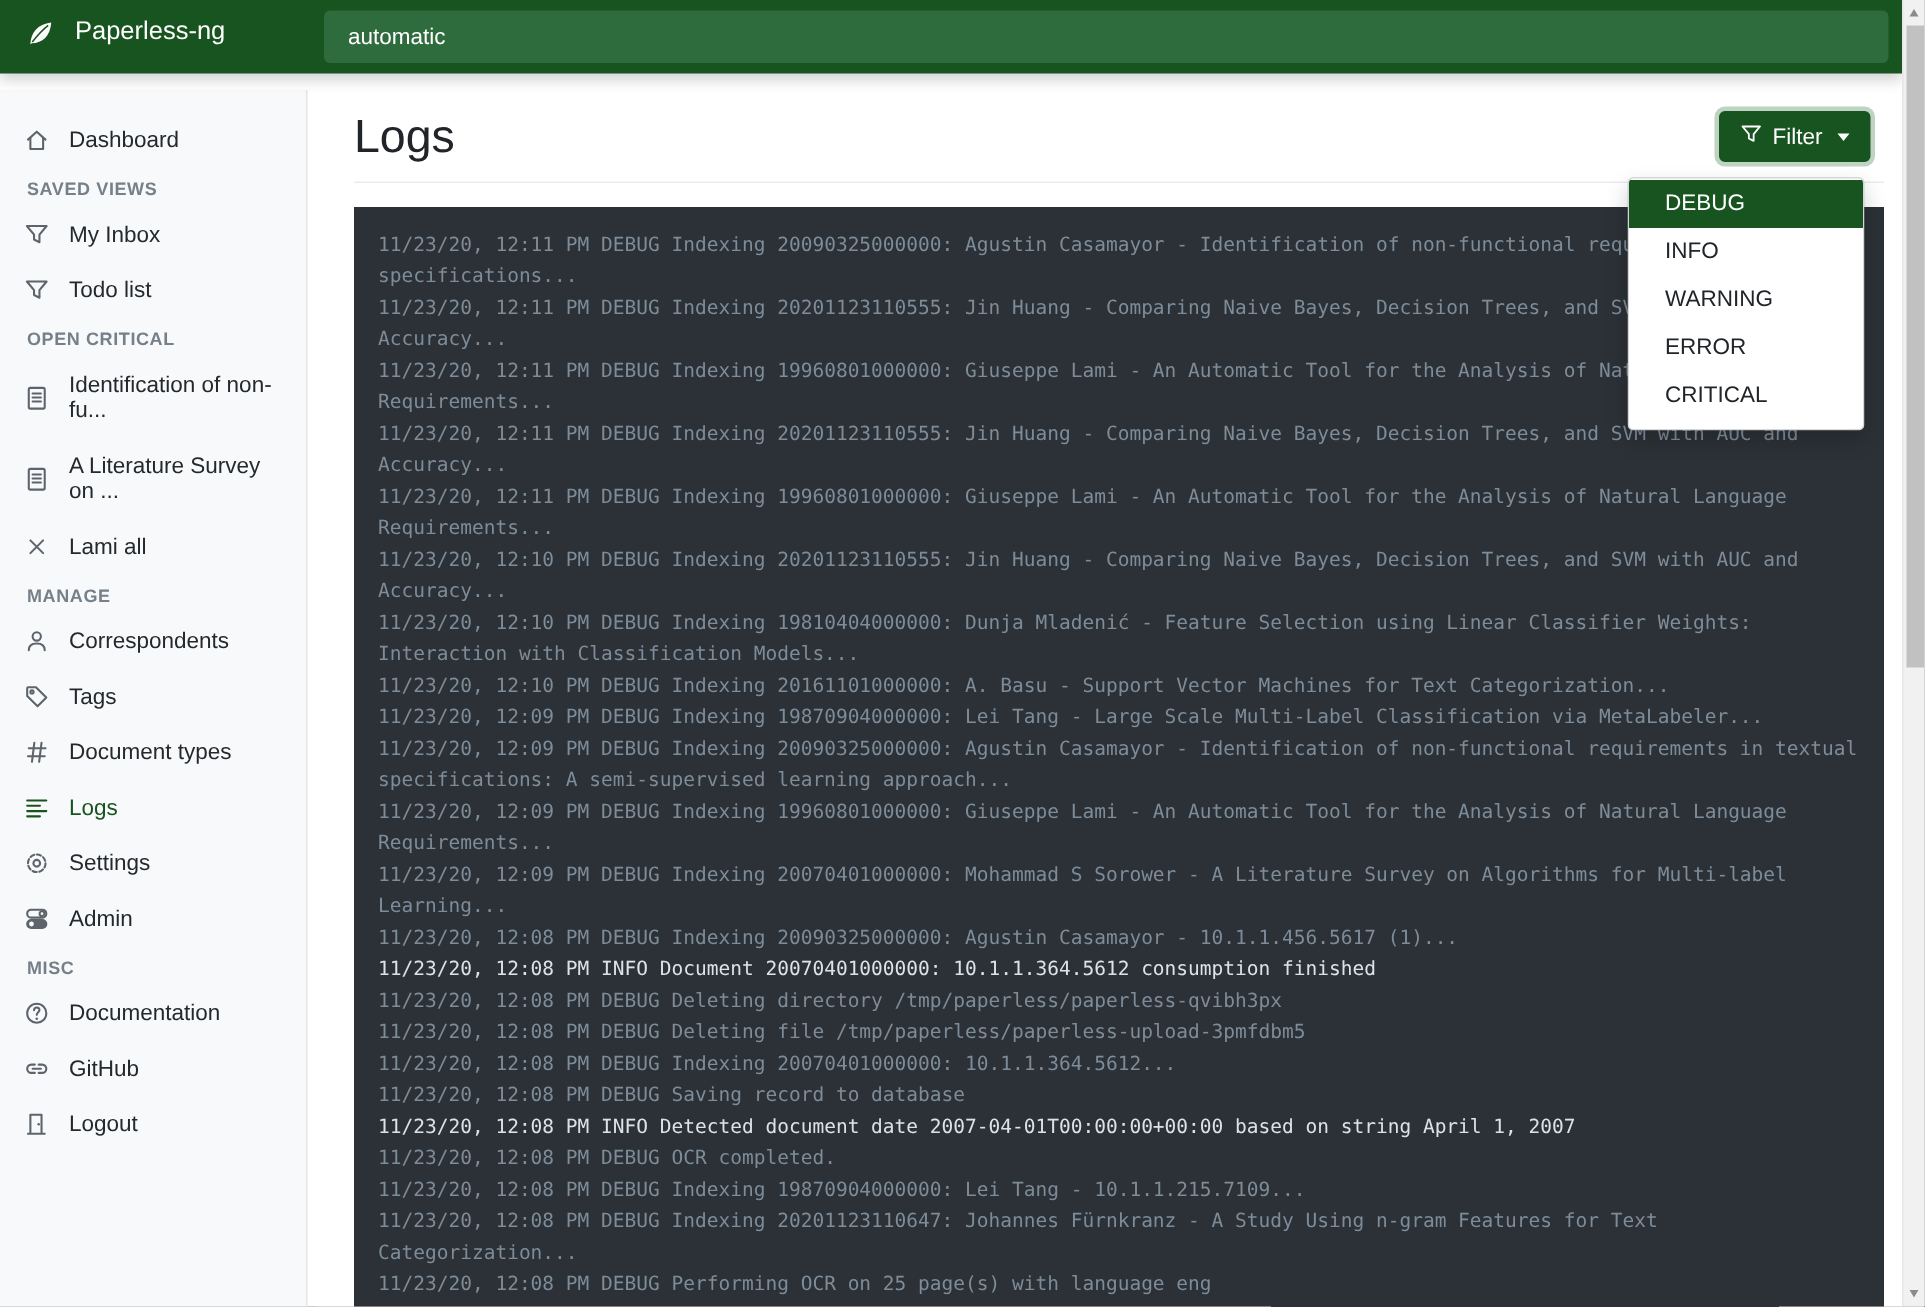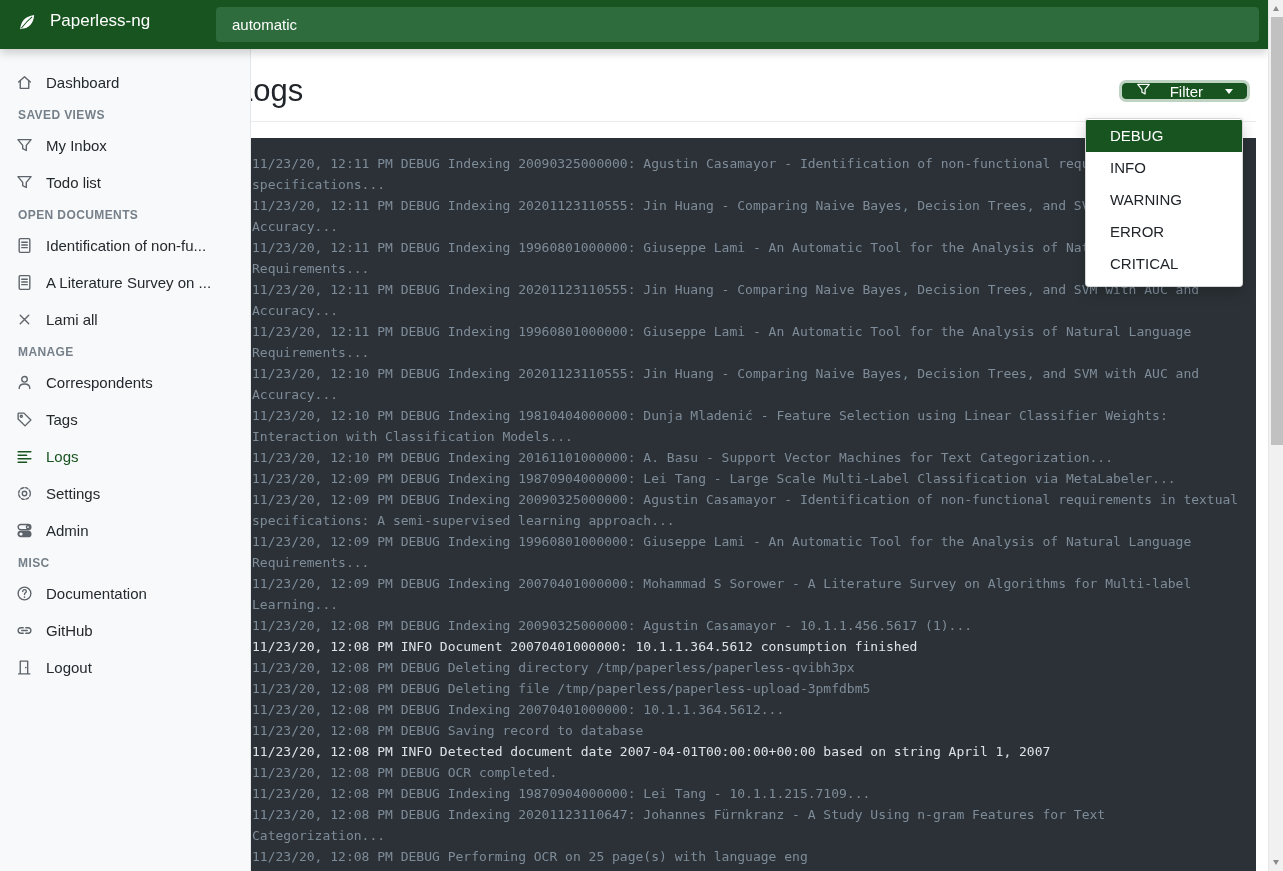--- a/index.html
+++ b/index.html
@@ -11,40 +11,40 @@
             background:#17541f; z-index:30; display:flex; align-items:center;
             box-shadow:0 4px 9px rgba(0,0,0,.18); }
   .brand { width:210px; display:flex; gap:12px; padding-left:16px;
            color:#fff; font-size:17px; }
   .brand svg { width:22px; height:22px; flex:0 0 auto; }
   .search { position:absolute; left:216px; right:9px; top:7px; height:35px;
             background:#2e6b3d; border:none; border-radius:4px; color:#fff;
             font-size:15px; padding:0 16px; font-family:Liberation Sans, sans-serif; outline:none; }
 
   
-  .sidebar { position:absolute; top:49px; left:0; bottom:0; width:251px;
+  .sidebar { position:absolute; top:60px; left:0; bottom:0; width:205px;
              background:#f8f9fa; border-right:1px solid #e4e6e8; padding-top:15px;
              overflow:hidden; z-index:10; }
   .side-heading { padding:8px 18px 5px; font-size:12px; line-height:13px;
                   color:#75808a; letter-spacing:.4px;font-weight:bold; }
   .side-item { display:flex; align-items:center; gap:13px; padding:10px 16px;
                font-size:15px; line-height:17px; color:#24292e; cursor:pointer; }
   .side-item .side-icon { width:17px; height:17px; color:#5d646b; flex:0 0 auto; }
   .side-item .side-icon svg { width:17px; height:17px; display:block; }
   .side-item.active { color:#17541f; }
   .side-item.active .side-icon { color:#17541f; }
 
   
   .content { position:absolute; top:49px; left:211px; right:15px; bottom:0;
              background:#fff; padding:21px 12px 0 25px; z-index:5; }
   .page-header { display:flex; justify-content:space-between; align-items:center; height:42px; }
   h1.page-title { font-size:31px; font-weight:400; color:#212529; line-height:42px; }
   .filter-btn { background:#17541f; color:#fff; border:1px solid #17541f; border-radius:4px;
-                height:16px; padding:0 13px; margin-right:9px; font-size:15px;
-                display:flex; align-items:center; gap:19px; cursor:pointer;
+                height:34px; padding:0 13px; margin-right:9px; font-size:15px;
+                display:flex; align-items:center; gap:7px; cursor:pointer;
                 font-family:"Liberation Sans",sans-serif;
                 box-shadow:0 0 0 3px #bfd3c3; }
   .filter-btn svg { width:15px; height:15px; }
   .caret-down { width:0; height:0; border-left:4.5px solid transparent;
                 border-right:4.5px solid transparent; border-top:5px solid #fff;
                 margin-left:3px; }
   hr.divider { border:0; border-top:1px solid #e9ecef; margin:9px 0 0; }
 
   
   .dropdown-menu { position:absolute; top:69px; right:25px; width:158px; background:#fff;
@@ -107,21 +107,21 @@
         <span>My Inbox</span>
       </div>
       <div class="side-item">
         <span class="side-icon">
           <svg viewBox="0 0 16 16" fill="none" stroke="currentColor" stroke-width="1.3" stroke-linecap="round" stroke-linejoin="round">
             <path d="M1.8 2.5 H14.2 L9.7 7.9 V12.7 L6.3 11 V7.9 Z"></path>
           </svg>
         </span>
         <span>Todo list</span>
       </div>
-      <div class="side-heading">OPEN DOCUMENTS</div>
+      <div class="side-heading">OPEN CRITICAL</div>
       <div class="side-item">
         <span class="side-icon">
           <svg viewBox="0 0 16 16" fill="none" stroke="currentColor" stroke-width="1.3" stroke-linecap="round" stroke-linejoin="round">
             <rect x="3" y="1.5" width="10" height="13" rx="1"></rect>
             <path d="M5.4 5 H10.6 M5.4 7.5 H10.6 M5.4 10 H10.6"></path>
           </svg>
         </span>
         <span>Identification of non-fu...</span>
       </div>
       <div class="side-item">
@@ -152,20 +152,28 @@
         <span>Correspondents</span>
       </div>
       <div class="side-item">
         <span class="side-icon">
           <svg viewBox="0 0 16 16" fill="none" stroke="currentColor" stroke-width="1.3" stroke-linecap="round" stroke-linejoin="round">
             <path d="M2 7.5 V2.6 Q2 2 2.6 2 H7.5 L14 8.5 L8.5 14 Z"></path>
             <circle cx="5" cy="5" r="1"></circle>
           </svg>
         </span>
         <span>Tags</span>
+      </div>
+      <div class="side-item">
+        <span class="side-icon">
+          <svg viewBox="0 0 16 16" fill="none" stroke="currentColor" stroke-width="1.3" stroke-linecap="round" stroke-linejoin="round">
+            <path d="M6.5 2 L5 14 M11 2 L9.5 14 M3 5.5 H13.5 M2.5 10.5 H13"></path>
+          </svg>
+        </span>
+        <span>Document types</span>
       </div>
       <div class="side-item active">
         <span class="side-icon">
           <svg viewBox="0 0 16 16" fill="none" stroke="currentColor" stroke-width="1.3" stroke-linecap="round" stroke-linejoin="round">
             <path d="M2 3.5 H14 M2 6.8 H10 M2 10.1 H14 M2 13.4 H10"></path>
           </svg>
         </span>
         <span>Logs</span>
       </div>
       <div class="side-item">

